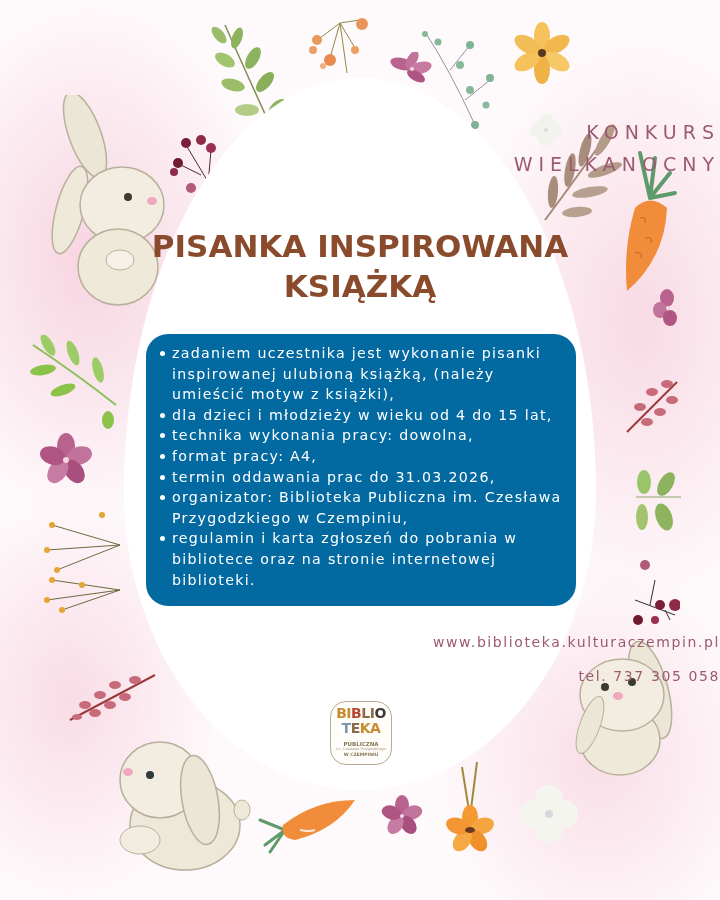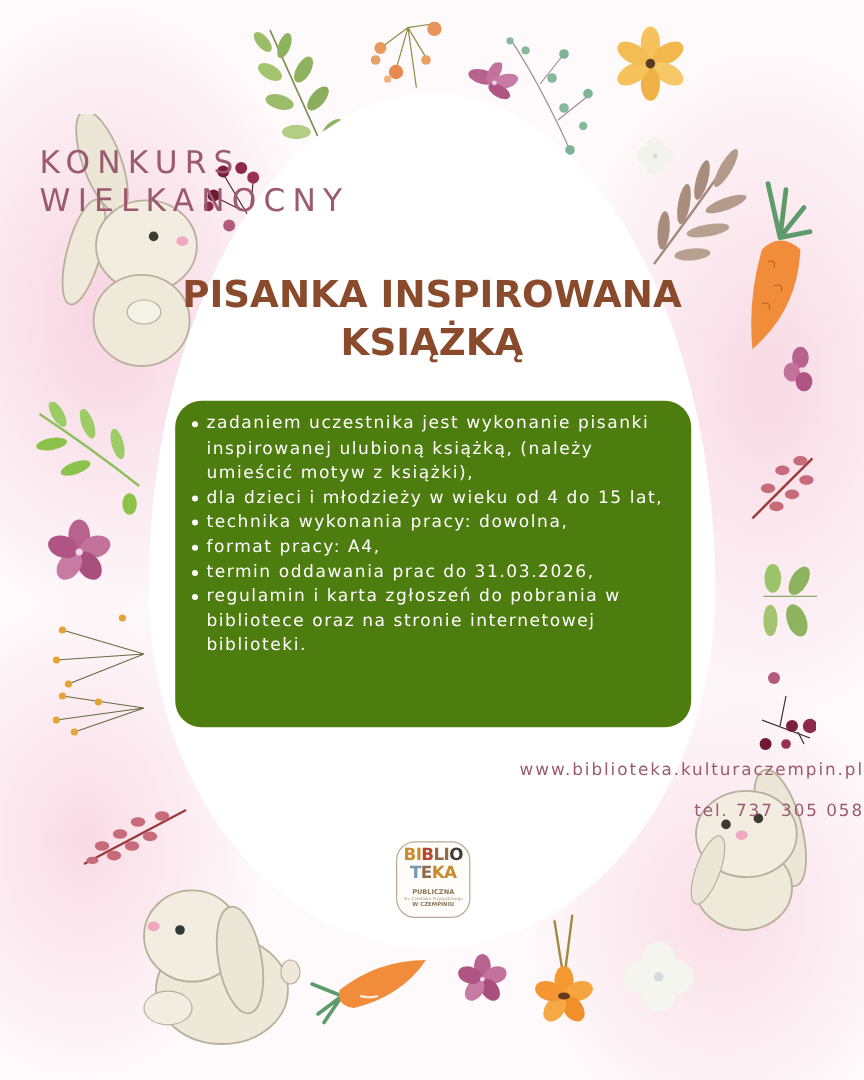--- a/index.html
+++ b/index.html
@@ -19,41 +19,41 @@
       #fefafb;
   }
   .egg {
     position: absolute;
     left: 124px; top: 78px;
     width: 472px; height: 712px;
     background: #ffffff;
     border-radius: 50% 50% 50% 50% / 58% 58% 42% 42%;
   }
   .subtitle {
-    position: absolute; left: 0; width: 720px; text-align: left;
+    position: absolute; left: 0; width: 720px; text-align: right;
     color: #9b5a6f;
     font-family: "DejaVu Sans", sans-serif;
-    font-size: 26px; letter-spacing: 6px; font-weight: 400; padding-left: 33px;
+    font-size: 19px; letter-spacing: 6px; font-weight: 400; padding-left: 33px;
   }
   .subtitle.l1 { top: 121px; }
   .subtitle.l2 { top: 153px; }
   .title {
     position: absolute; left: 0; width: 720px; text-align: center;
     color: #8a4a2c;
     font-family: "DejaVu Sans", sans-serif;
     font-weight: bold; font-size: 31px; letter-spacing: 0px;
     text-transform: uppercase;
   }
   .title.l1 { top: 228px; }
   .title.l2 { top: 268px; }
   .infobox {
     position: absolute;
     left: 146px; top: 334px;
     width: 430px; height: 272px;
-    background: #4d7c0f;
+    background: #0369a1;
     border-radius: 22px;
     padding: 9px 14px 0 12px;
   }
   .infobox ul { list-style: none; }
   .infobox li {
     position: relative;
     padding-left: 14px;
     color: #ffffff;
     font-family: "DejaVu Sans", sans-serif;
     font-size: 14.2px;
@@ -330,20 +330,21 @@
 <div class="title l1">PISANKA INSPIROWANA</div>
 <div class="title l2">KSIĄŻKĄ</div>
 
 <div class="infobox">
   <ul>
     <li>zadaniem uczestnika jest wykonanie pisanki inspirowanej ulubioną książką, (należy umieścić motyw z książki),</li>
     <li>dla dzieci i młodzieży w wieku od 4 do 15 lat,</li>
     <li>technika wykonania pracy: dowolna,</li>
     <li>format pracy: A4,</li>
     <li>termin oddawania prac do 31.03.2026,</li>
+    <li>organizator: Biblioteka Publiczna im. Czesława Przygodzkiego w Czempiniu,</li>
     <li>regulamin i karta zgłoszeń do pobrania w bibliotece oraz na stronie internetowej biblioteki.</li>
   </ul>
 </div>
 
 <div class="contact web">www.biblioteka.kulturaczempin.pl</div>
 <div class="contact tel">tel. 737 305 058</div>
 
 <div class="logo">
   <div class="row1">
     <span class="c-a">BI</span><span class="c-b">B</span><span class="c-c">LI</span><span class="c-d">O</span>

